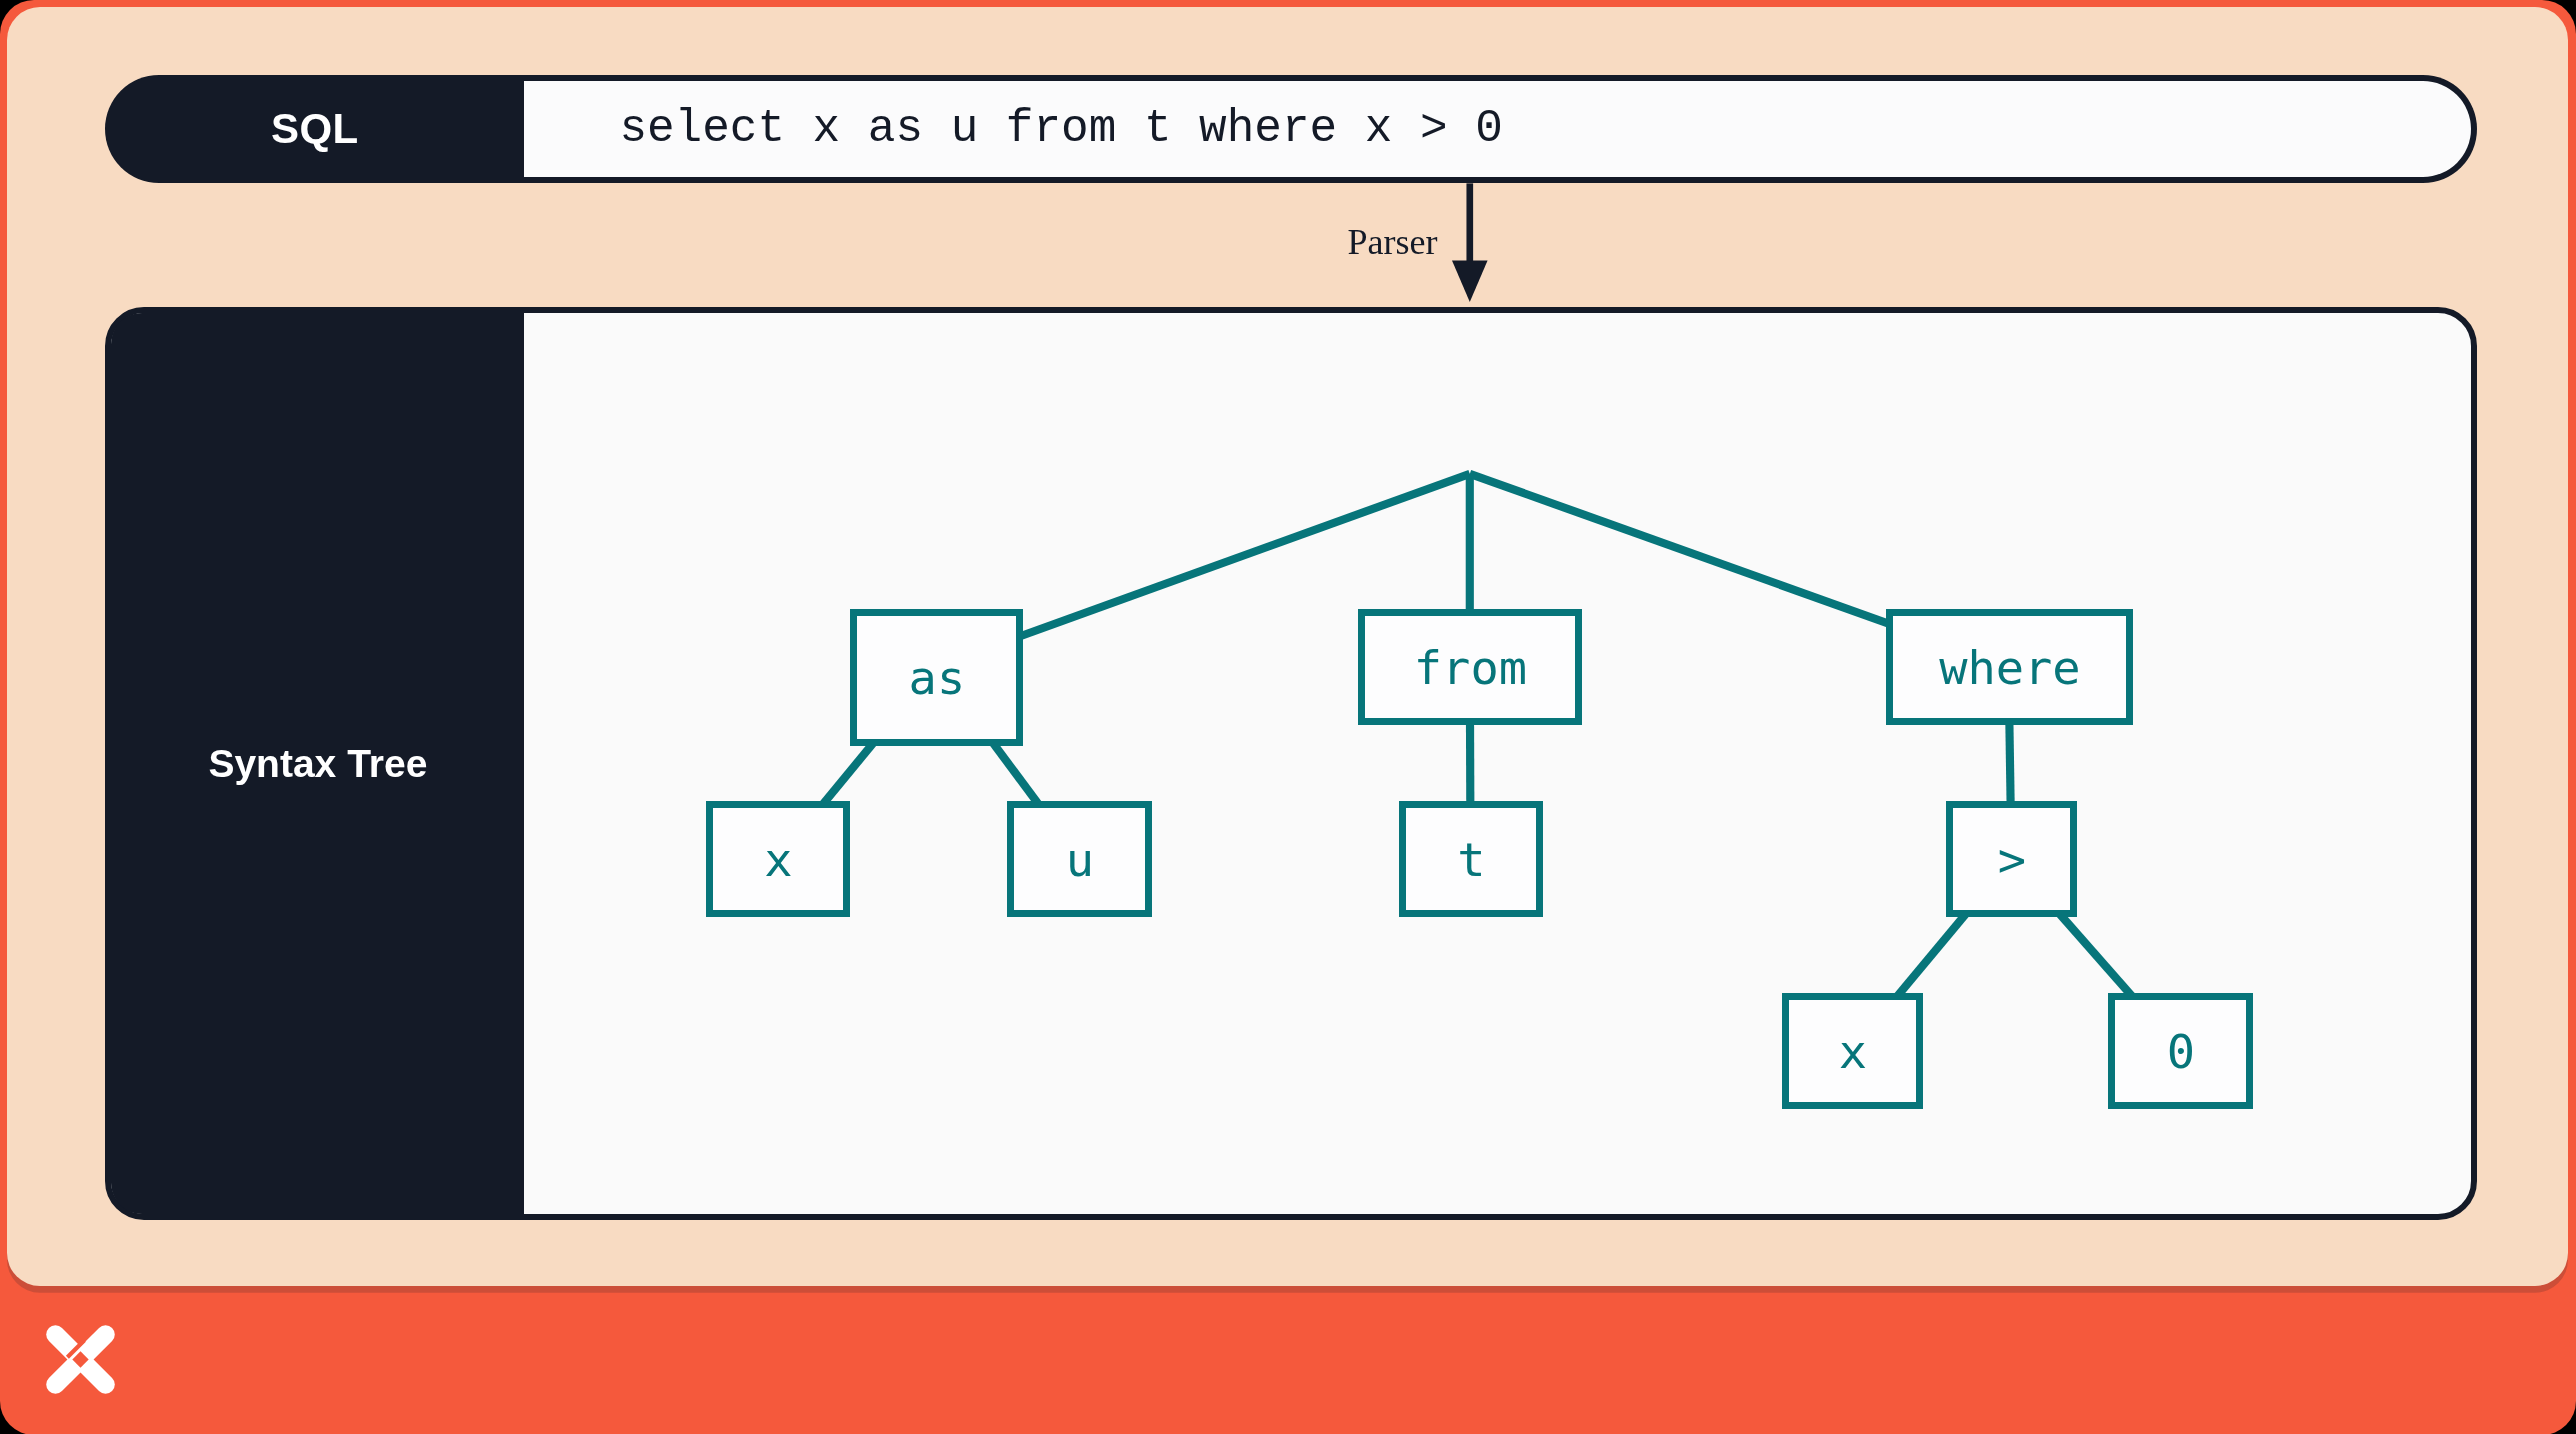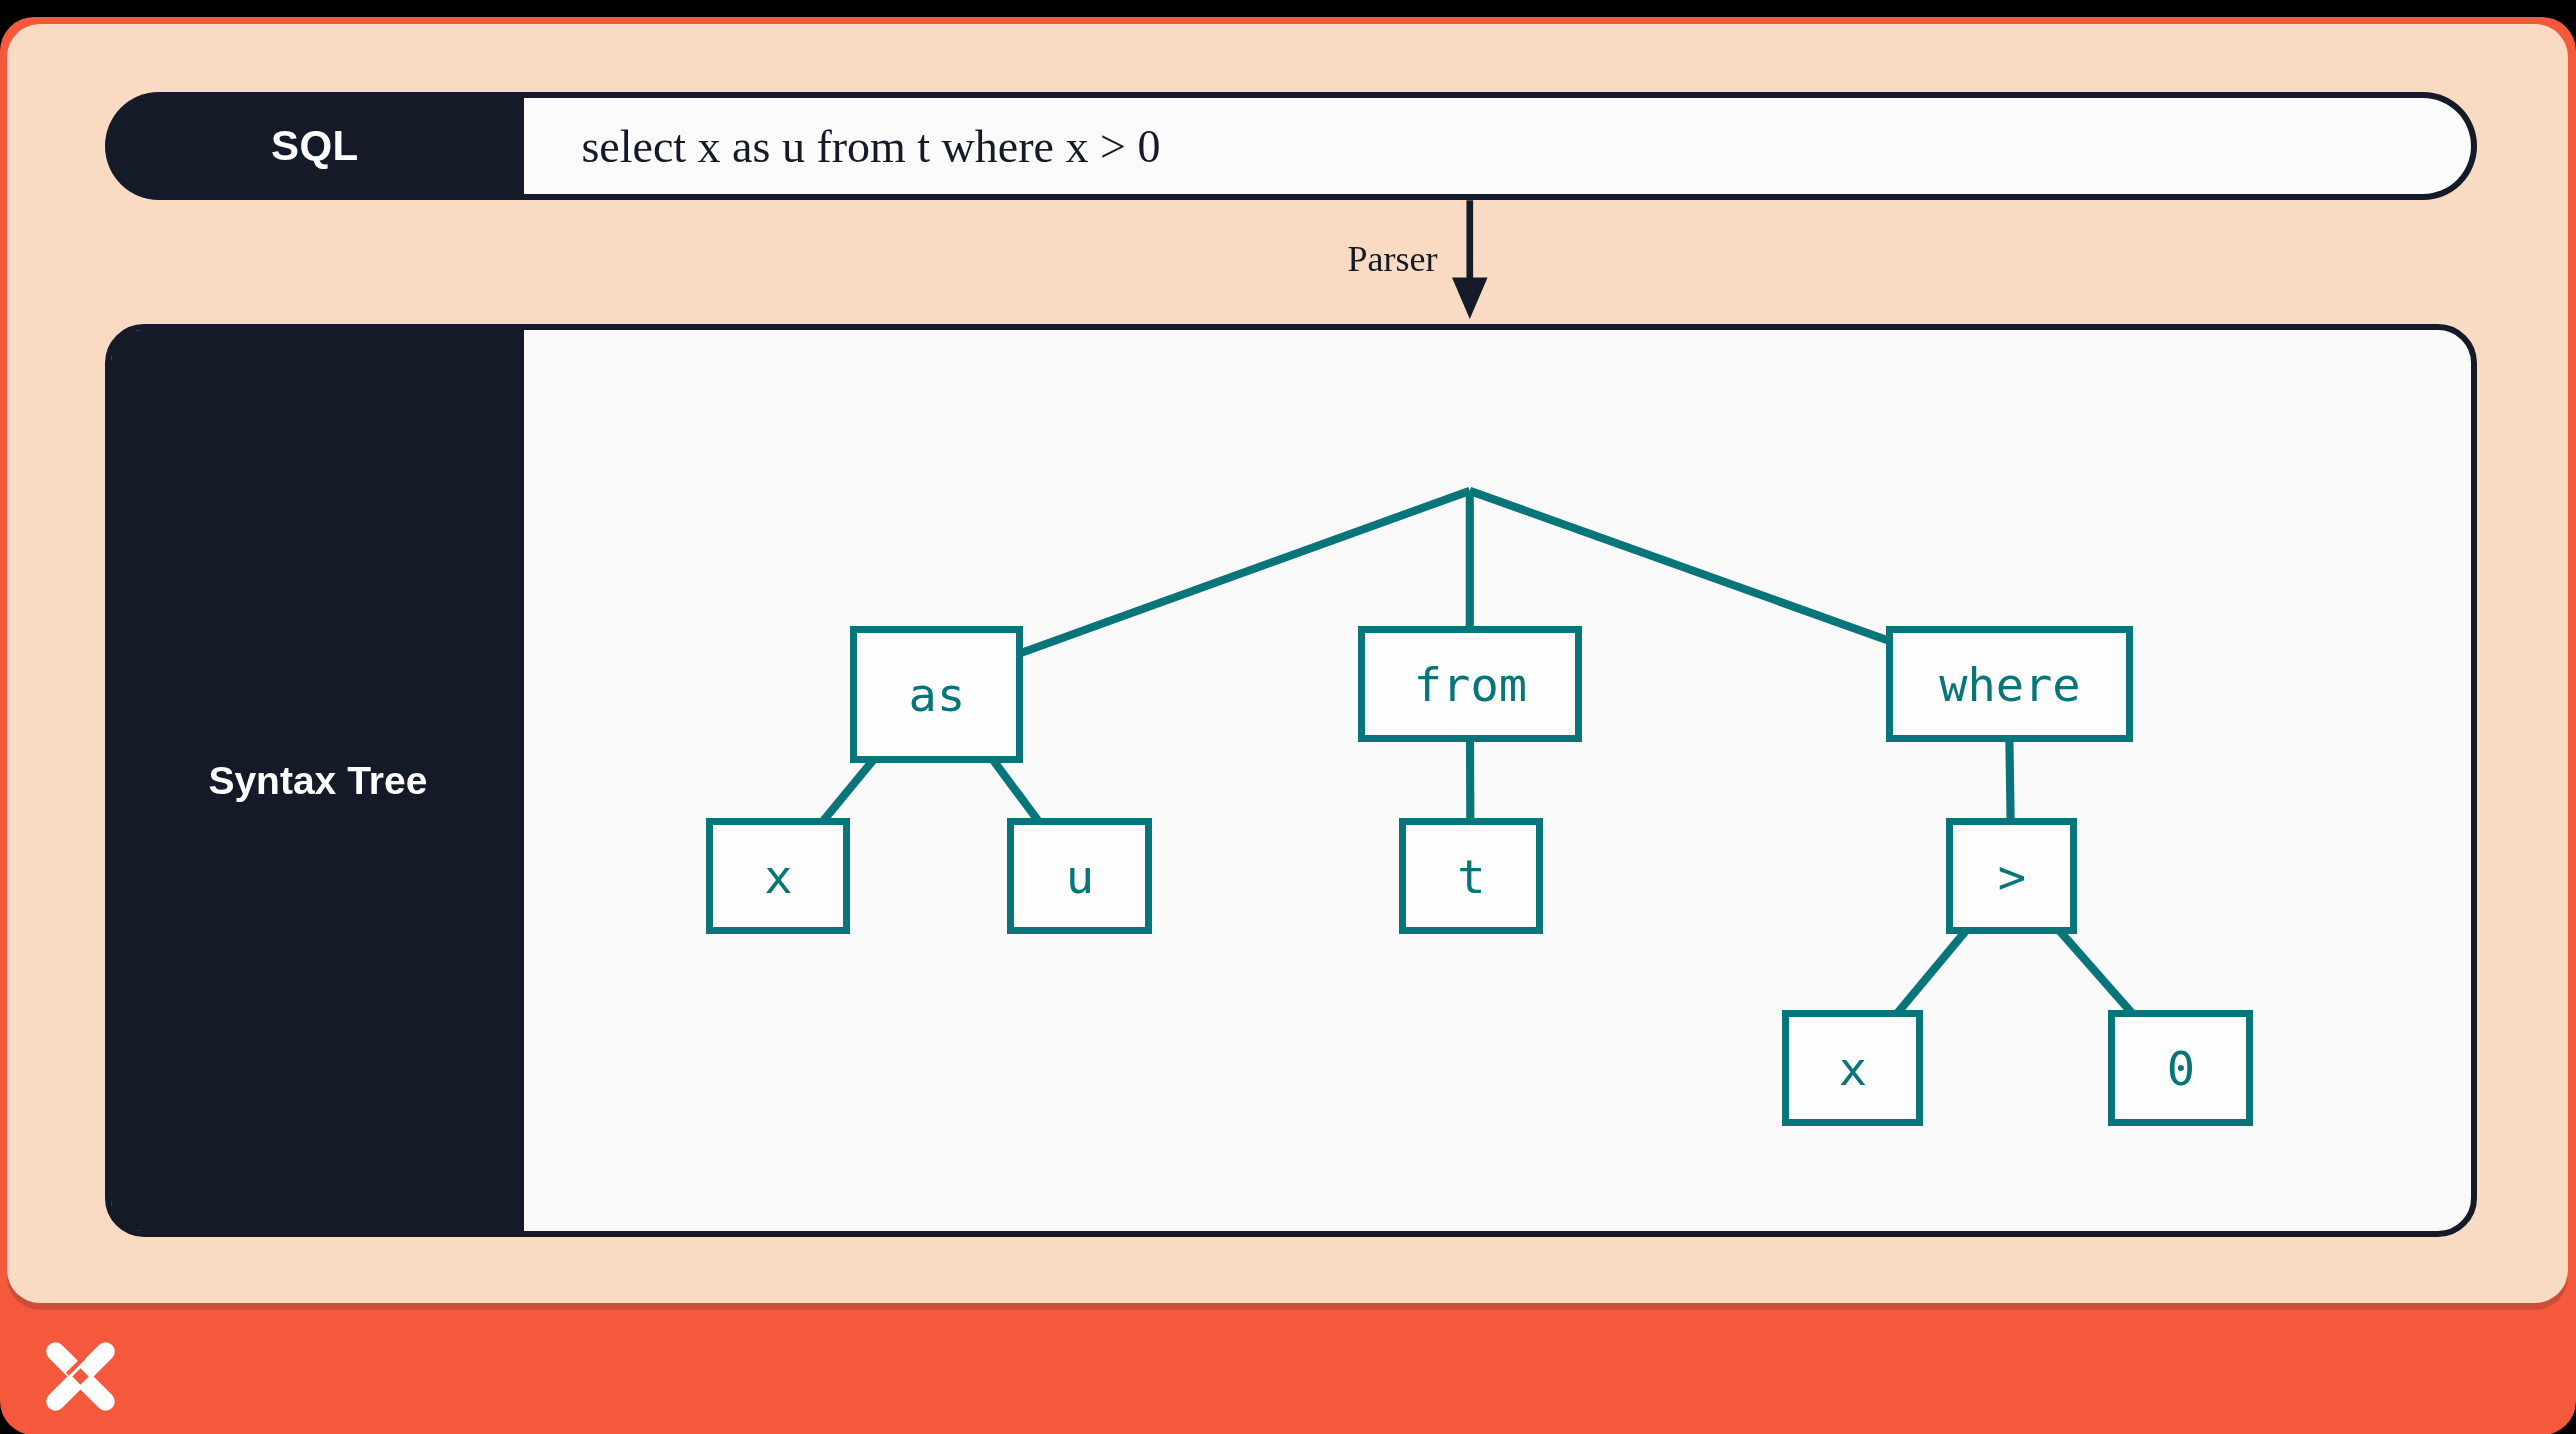--- a/index.html
+++ b/index.html
@@ -1,28 +1,28 @@
 <!DOCTYPE html>
 <html style="--orange: #f5593c; --peach: #f8dbc2; --navy: #141a27; --teal: #07757a; --panel: #fafafa;font-size:12px"><head>
 <meta charset="utf-8">
 <style>
   html,body{margin:0;padding:0;background:#000;}
   #page{position:relative;width:2576px;height:1435px;background:#000;overflow:hidden;
         font-family:"Liberation Sans","DejaVu Sans",sans-serif;}
-  .frame{position:absolute;inset:0;background:var(--orange,#f5593c);border-radius:34px;overflow:hidden;margin-top:17px;}
+  .frame{position:absolute;inset:0;background:var(--orange,#f5593c);border-radius:34px;overflow:hidden;}
   .card{position:absolute;left:7.4px;top:7.4px;width:2561px;height:1279px;background:var(--peach,#f8dbc2);
         border-radius:33px;box-shadow:0 6.7px 0 rgba(20,26,39,0.18);}
   
   .sql-pill{position:absolute;left:98px;top:68px;width:2372px;height:108px;background:var(--navy,#141a27);
             border-radius:54px;}
   .sql-label{position:absolute;left:0;top:0;width:419px;height:100%;display:flex;align-items:center;justify-content:center;
              color:#fff;font-weight:bold;font-size:42px;letter-spacing:0.4px;}
   .sql-white{position:absolute;left:419px;top:6px;right:6px;bottom:6px;background:#fbfbfc;
              border-radius:0 49px 49px 0;display:flex;align-items:center;}
-  .sql-query{padding-left:57px;font-family:Liberation Serif, serif;
+  .sql-query{padding-left:95px;font-family:Liberation Mono, monospace;
              font-size:46px;color:var(--navy,#141a27);white-space:pre;}
   
   .parser-label{position:absolute;left:1156px;top:210px;width:274px;height:50px;line-height:50px;
                 text-align:right;font-family:Liberation Serif, serif;
                 font-size:36px;color:var(--navy,#141a27);}
   
   .tree-panel{position:absolute;left:98px;top:300px;width:2372px;height:913px;background:var(--panel,#fafafa);
               border:6px solid var(--navy,#141a27);border-radius:39px;box-sizing:border-box;}
   .tree-sidebar{position:absolute;left:0;top:0;bottom:0;width:413px;background:var(--navy,#141a27);
                 border-radius:31px 0 0 31px;display:flex;align-items:center;justify-content:center;}

